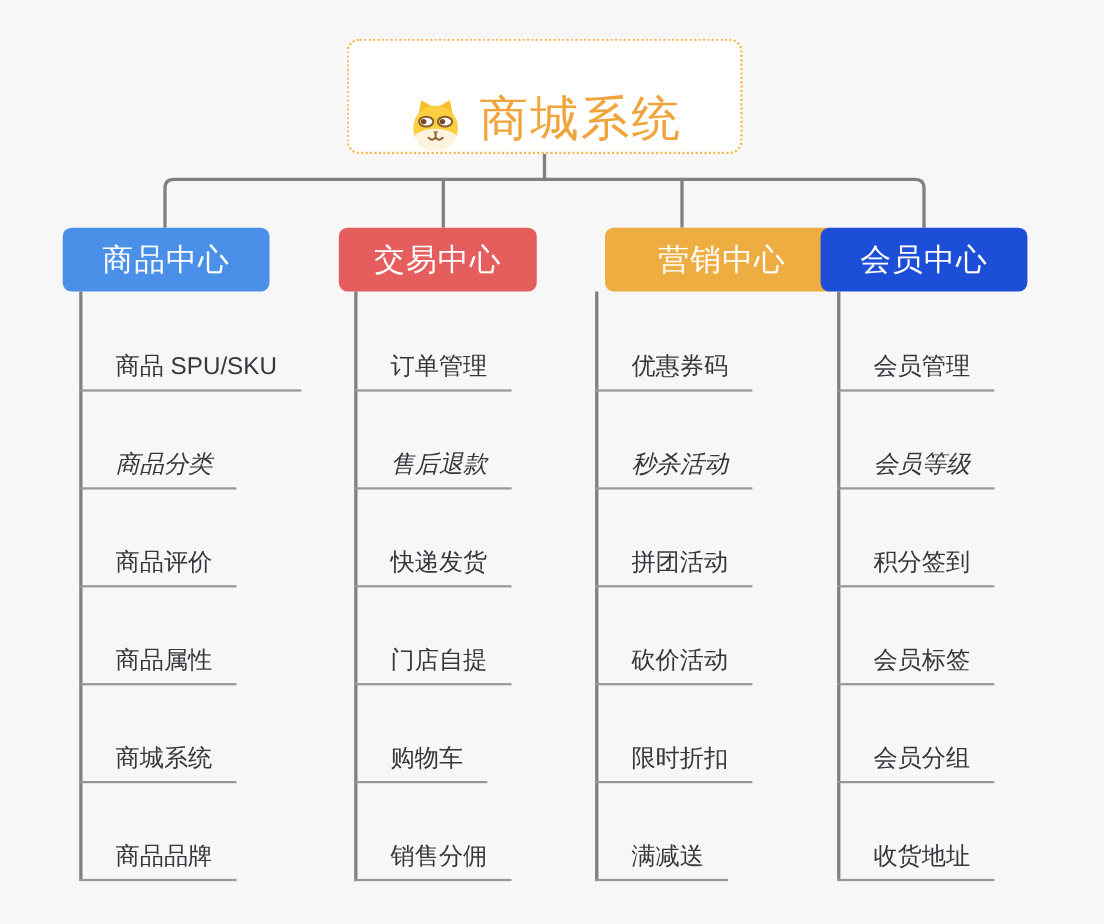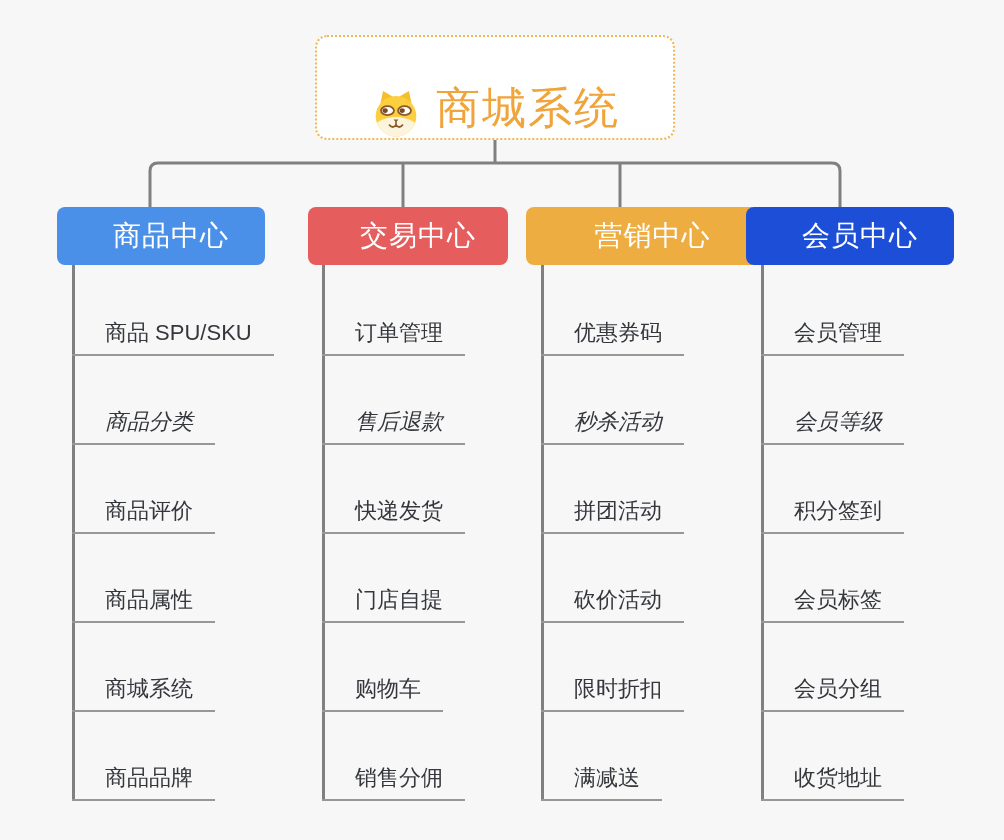--- a/index.html
+++ b/index.html
@@ -58,25 +58,24 @@
     top: 207px;
     height: 58px;
     border-radius: 8px;
     color: #ffffff;
     font-size: 28px;
     letter-spacing: 1px;
     display: flex;
     align-items: center;
     justify-content: center;
     white-space: nowrap;
-    padding-left: 20px;
   }
   .b0 { left: 57px;  width: 188px; }
   .b1 { left: 308px; width: 180px; }
-  .b2 { left: 526px; width: 213px; }
+  .b2 { left: 550px; width: 213px; }
   .b3 { left: 746px; width: 188px; }
 
   
   .vline {
     position: absolute;
     top: 265px;
     height: 536px;
     width: 3px;
     background: var(--connector-line, #808080);
   }

